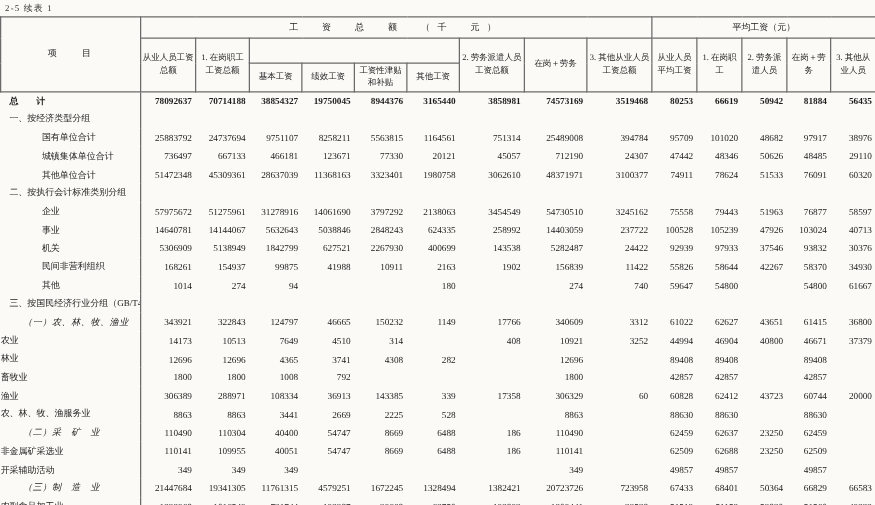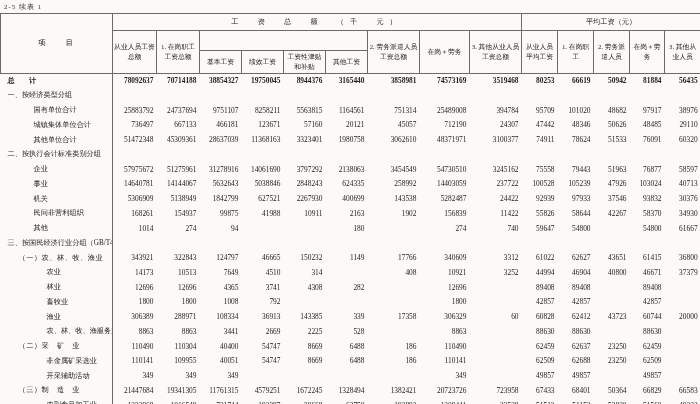--- a/index.html
+++ b/index.html
@@ -47,23 +47,23 @@
   }
   td.num { text-align: right; }
   td.label {
     text-align: left;
     border-right: 1px solid #6b6b6b;
     padding-right: 0;
     font-size: 7.2px;
     color: #222;
   }
   td.label.ind0 { padding-left: 7px; }
-  td.label.ind1 { padding-left: 18px; letter-spacing: 0.5px; }
+  td.label.ind1 { padding-left: 18px; letter-spacing: 0.5px; font-style: italic; }
   td.label.ind2 { padding-left: 33px; }
-  td.label.ind3 { padding-left: 46px; }
+  td.label.ind3 { }
   .bold { font-weight: bold; }
 </style>
 </head>
 <body>
 
 <div>
   <div class="page-label">2-5 续表 1</div>
 
   <table>
     <colgroup>
@@ -160,21 +160,21 @@
           <td class="num">48682</td>
           <td class="num">97917</td>
           <td class="num">38976</td>
         </tr>
         <tr>
           <td class="label ind2">城镇集体单位合计</td>
           <td class="num">736497</td>
           <td class="num">667133</td>
           <td class="num">466181</td>
           <td class="num">123671</td>
-          <td class="num">57160</td>
+          <td class="num">77330</td>
           <td class="num">20121</td>
           <td class="num">45057</td>
           <td class="num">712190</td>
           <td class="num">24307</td>
           <td class="num">47442</td>
           <td class="num">48346</td>
           <td class="num">50626</td>
           <td class="num">48485</td>
           <td class="num">29110</td>
         </tr>

